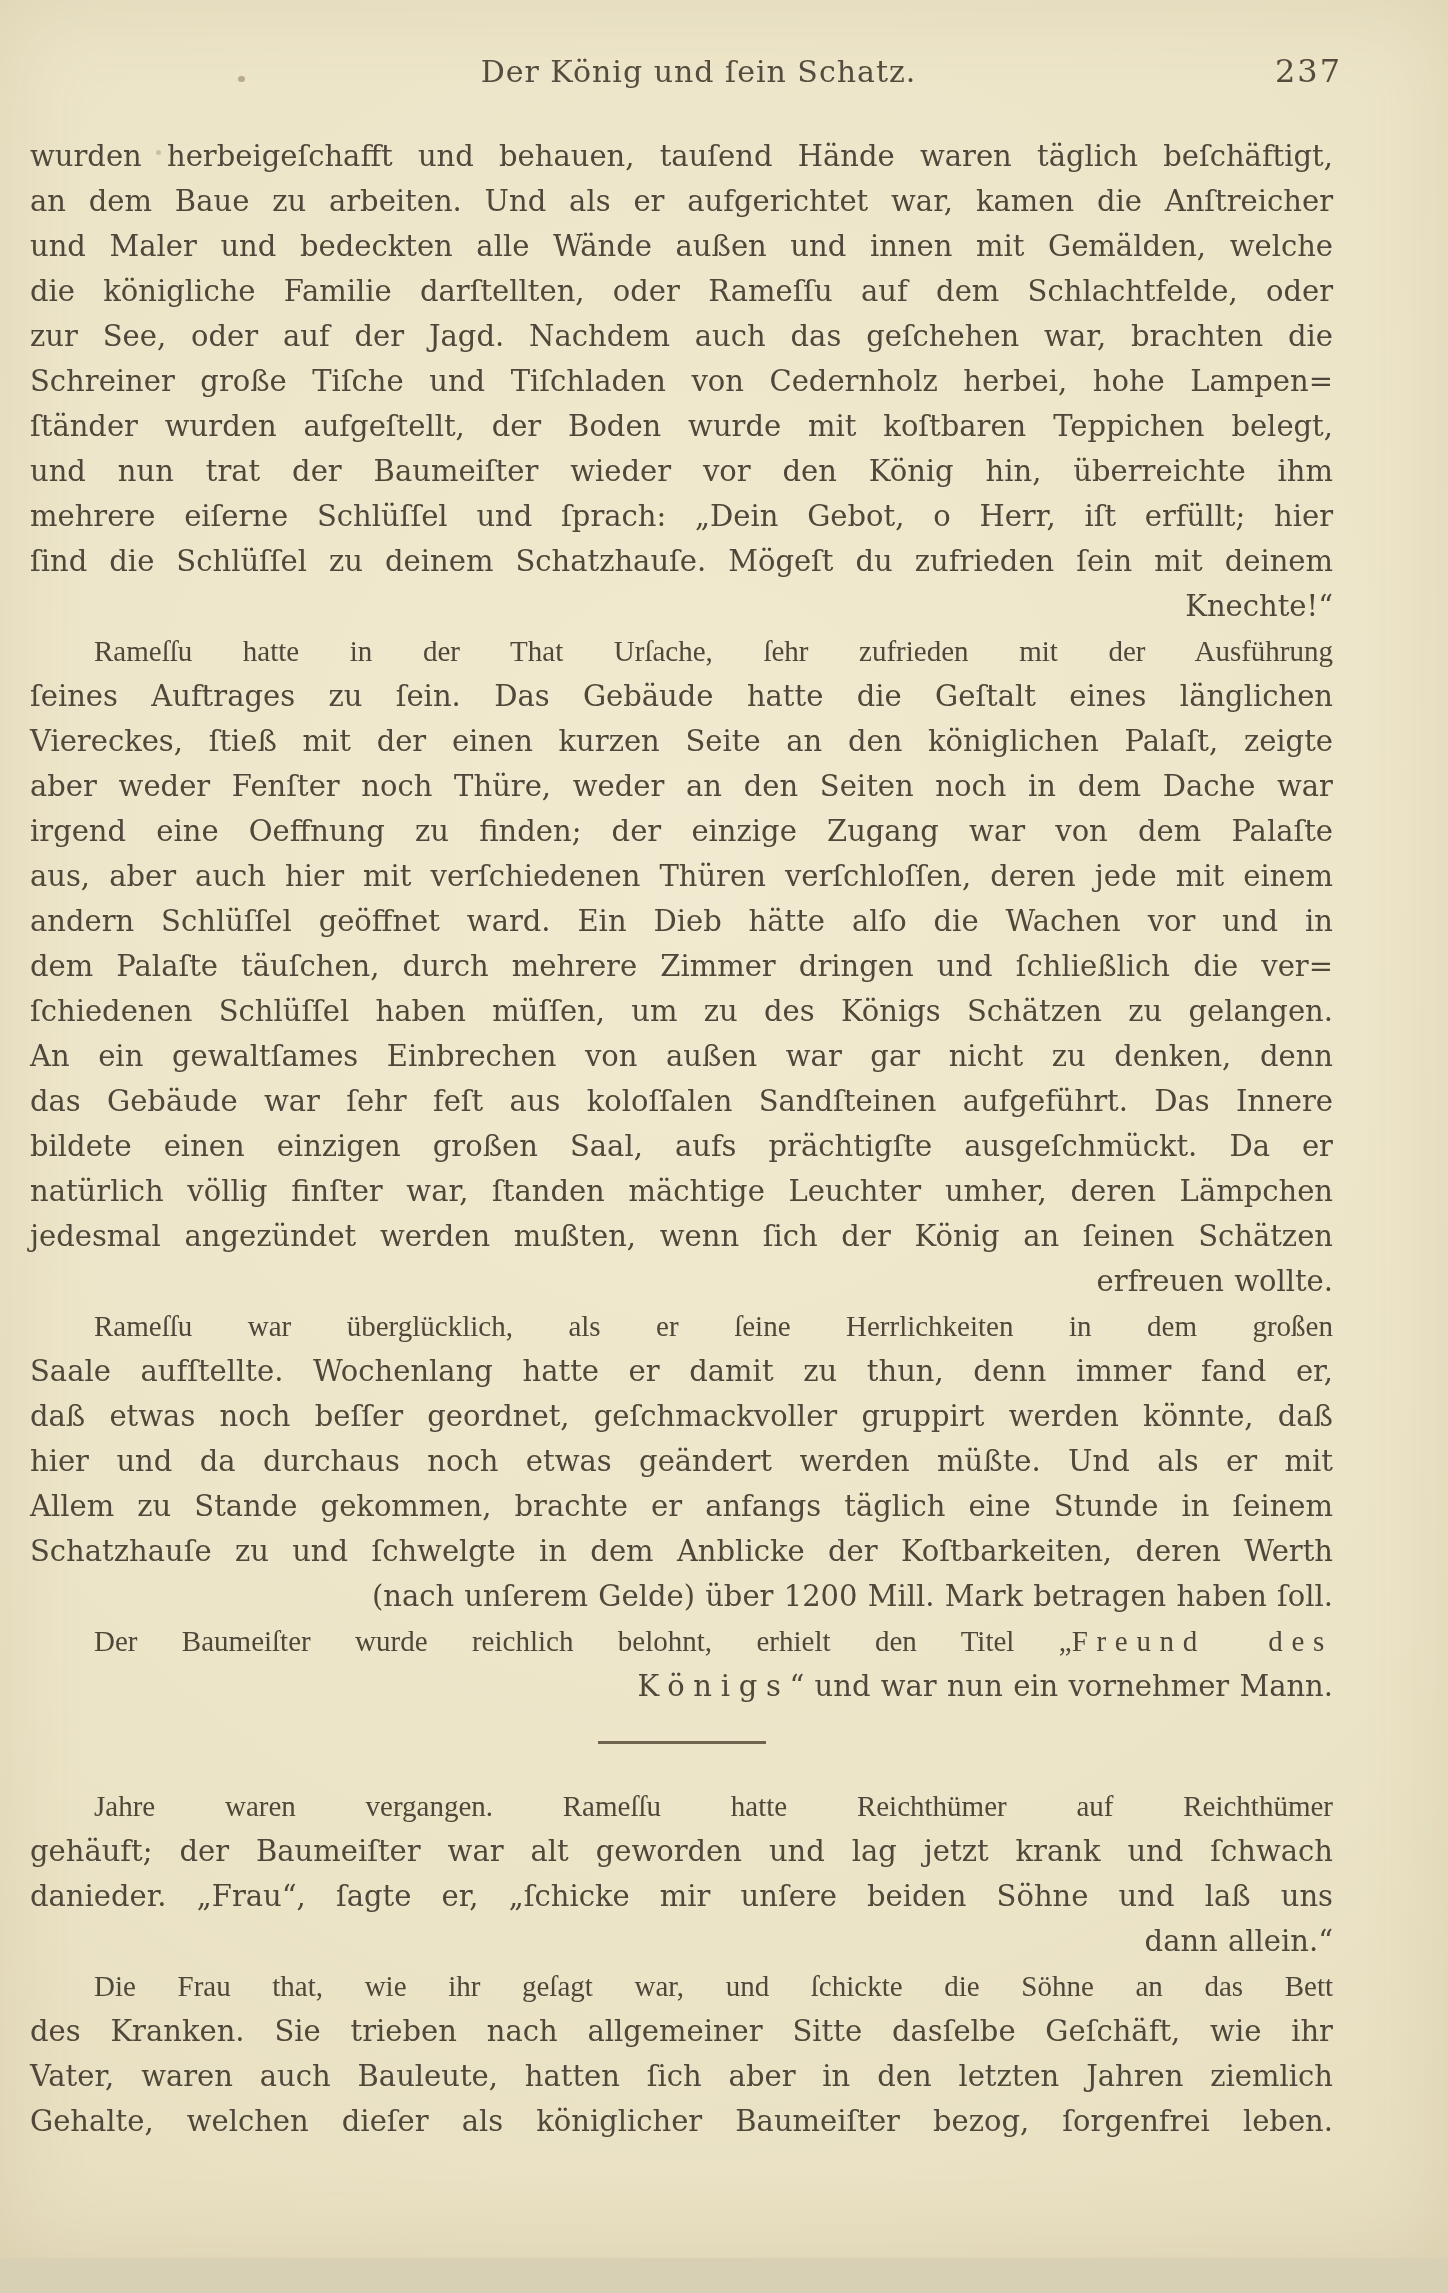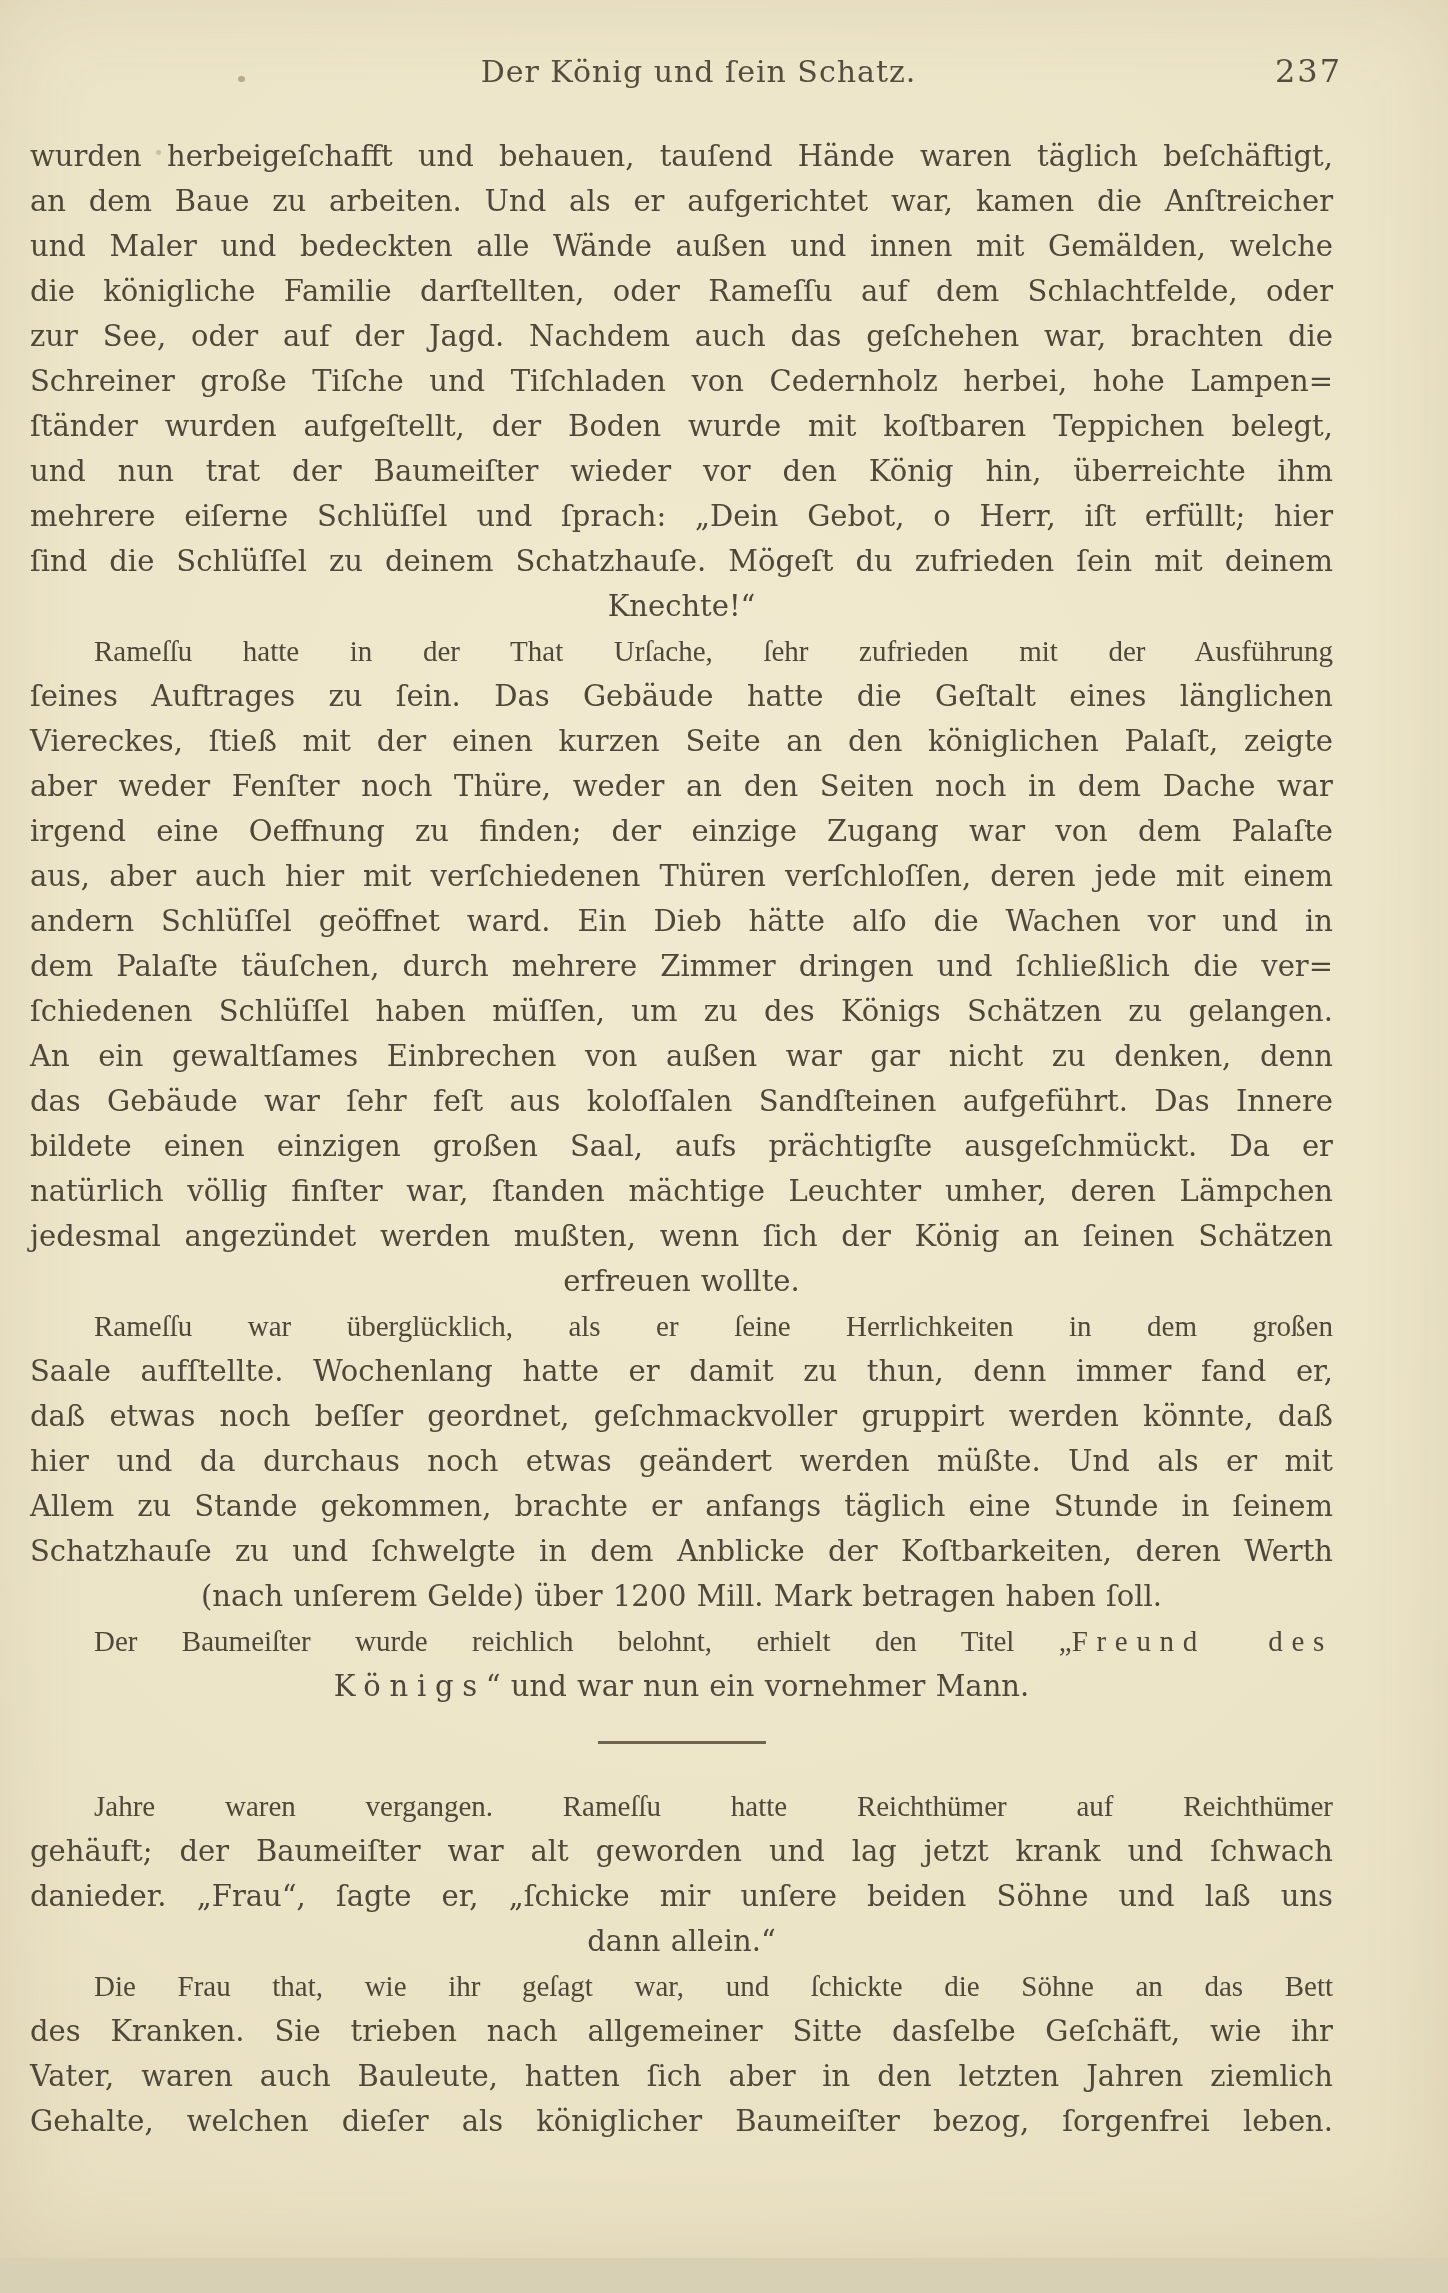--- a/index.html
+++ b/index.html
@@ -46,21 +46,21 @@
   }
   .line {
     line-height: 45px;
     height: 45px;
     white-space: normal;
     text-align: justify;
     text-align-last: justify;
     word-spacing: 1px;
   }
   .line.last {
-    text-align: center;
+    text-align: right;
     text-align-last: auto;
   }
   .line.indent {
     padding-left: 64px;
     font-family: Liberation Serif, serif;
   }
   .spaced {
     letter-spacing: 0.30em;
     word-spacing: 0.35em;
   }

